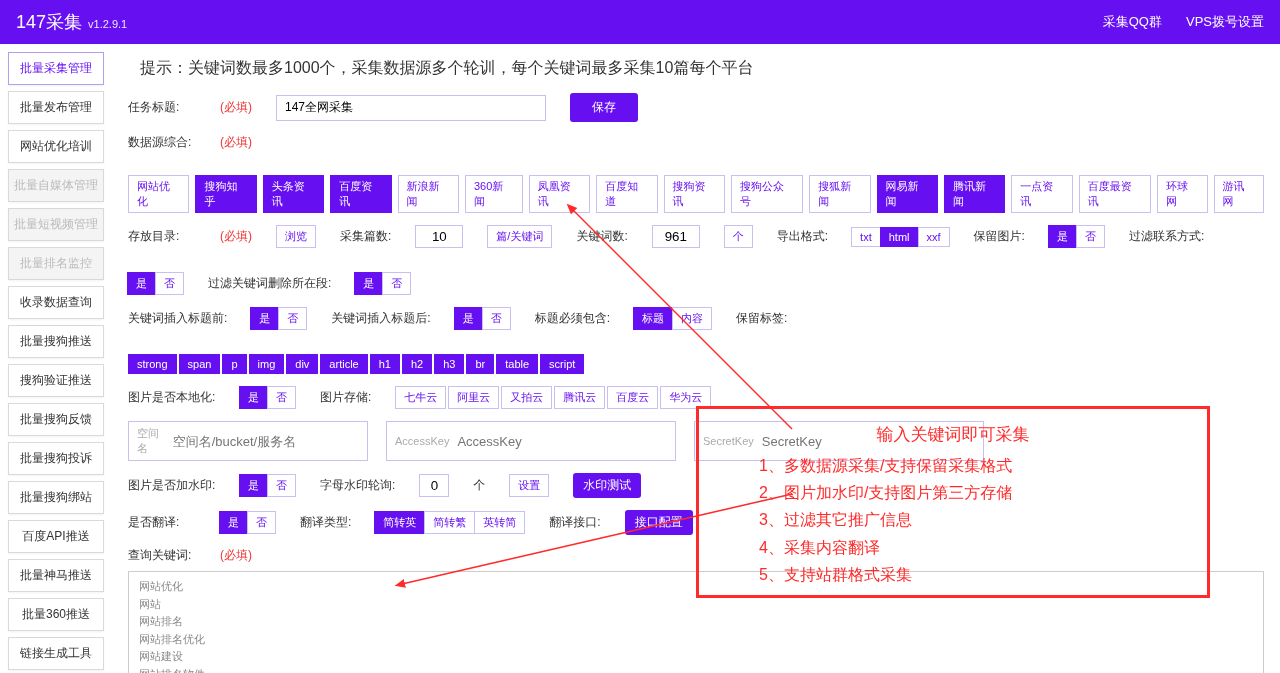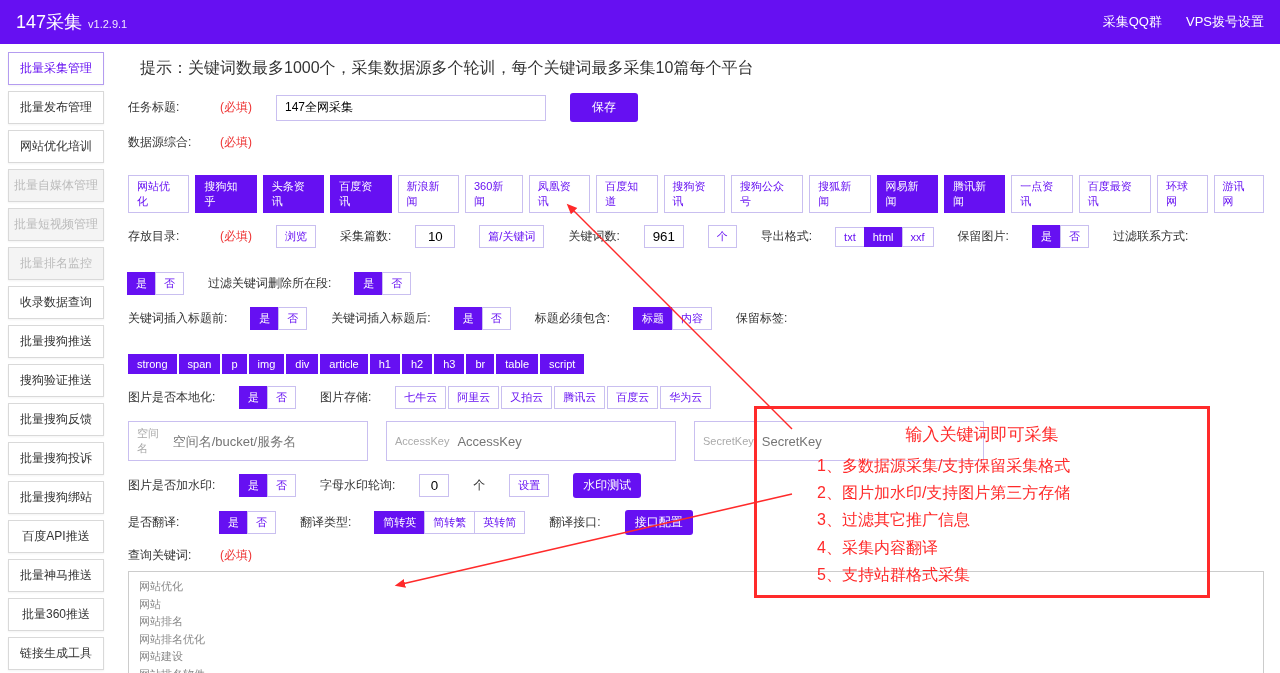--- a/index.html
+++ b/index.html
@@ -13,37 +13,37 @@
 .sidebar { width:112px; padding:8px; display:flex; flex-direction:column; gap:6px; }
 .side-btn { border:1px solid #d9d9d9; background:#fff; padding:7px 4px; text-align:center; font-size:12px; color:#333; cursor:pointer; box-shadow:0 1px 2px rgba(0,0,0,.05); }
 .side-btn.active { color:#6610f2; border-color:#b49cf0; }
 .side-btn.dim { color:#bbb; background:#f4f4f4; }
 .main { flex:1; padding:10px 16px 16px 16px; position:relative; }
 .hint { font-size:16px; margin:4px 0 14px 12px; }
 .row { display:flex; align-items:center; gap:24px; margin-bottom:12px; flex-wrap:wrap; font-size:12px; }
 .lbl { min-width:68px; }
 .req { color:#e33; }
 input.txt { border:1px solid #c9bff0; padding:5px 8px; font-size:12px; }
-input.mini { width:40px; border:1px solid #c9bff0; padding:3px 4px; text-align:center; }
+input.mini { width:48px; border:1px solid #c9bff0; padding:3px 4px; text-align:center; }
 .btn { background:#6610f2; color:#fff; border:none; padding:6px 22px; font-size:12px; cursor:pointer; border-radius:3px; }
 .btn-sm { padding:4px 10px; }
 .tag { display:inline-block; padding:3px 8px; border:1px solid #c9bff0; color:#6610f2; font-size:11px; cursor:pointer; }
 .tag.on { background:#6610f2; color:#fff; border-color:#6610f2; }
 .grp { display:flex; }
 .grp .tag { margin-left:-1px; }
 .sec { display:flex; align-items:center; gap:6px; }
 .field { border:1px solid #c9bff0; display:flex; align-items:center; padding:4px 8px; gap:8px; }
 .field .flab { color:#aaa; font-size:11px; }
 .field input { border:none; outline:none; font-size:13px; width:100%; }
 .fields3 { display:flex; gap:18px; margin-bottom:12px; }
 .fields3 .field:nth-child(1){ width:240px; }
 .fields3 .field:nth-child(2){ width:290px; }
 .fields3 .field:nth-child(3){ width:290px; }
 .kwbox { border:1px solid #ccc; width:100%; height:190px; padding:6px 10px; font-size:11px; color:#888; line-height:1.6; overflow:auto; white-space:pre; background:#fff; }
-.overlay { position:absolute; border:3px solid #ff2a2a; right:70px; top:362px; width:456px; height:192px; padding:14px 20px; background:rgba(255,255,255,0); pointer-events:none; }
+.overlay { position:absolute; border:3px solid #ff2a2a; right:70px; top:362px; width:514px; height:192px; padding:14px 20px; background:rgba(255,255,255,0); pointer-events:none; }
 .overlay .ottl { text-align:center; color:#ff2a2a; font-size:17px; margin-bottom:6px; }
 .overlay .oline { color:#ff2a2a; font-size:16px; line-height:1.7; padding-left:40px;}
 .arrow { position:absolute; pointer-events:none; }
 </style>
 </head>
 <body>
 
 <div class="topbar">
   <div class="brand">
     <span>147采集</span>

